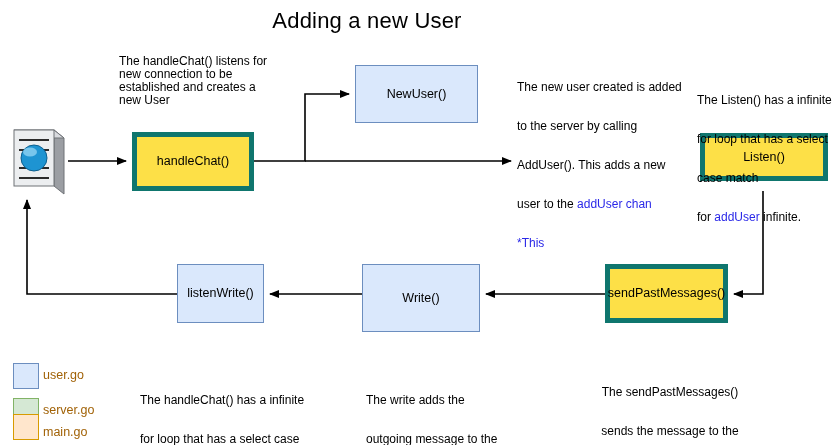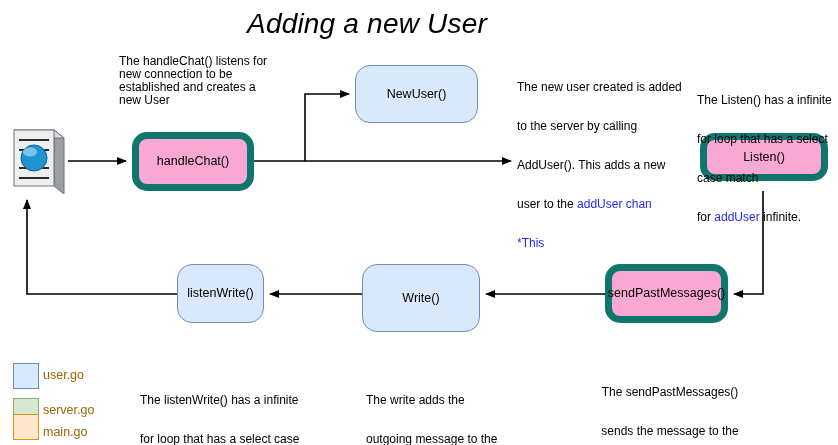--- a/index.html
+++ b/index.html
@@ -22,44 +22,42 @@
     width: 838px;
     height: 445px;
     pointer-events: none;
   }
   .title {
     position: absolute;
     left: 0;
     top: 8px;
     width: 734px;
     text-align: center;
-    font-size: 28px;
+    font-size: 22px;
     color: #000000;
     letter-spacing: 0.2px;
-    font-style: italic;
   }
   .node {
     position: absolute;
     box-sizing: border-box;
     display: flex;
     align-items: center;
     justify-content: center;
     font-size: 12.5px;
     color: #000000;
     text-align: center;
     line-height: 1.2;
-    border-radius: 15px;
   }
   .node.user {
     background: #dae8fc;
     border: 1px solid #6c8ebf;
   }
   .node.server {
-    background: #f9a8d4;
-    border: 7px solid #0f766e;
+    background: #fde047;
+    border: 5px solid #0f766e;
   }
   .note {
     position: absolute;
     font-size: 12px;
     line-height: 13px;
     color: #000000;
     white-space: pre-wrap;
   }
   .note.center { text-align: center; }
   .kw { color: #2a28e8; }
@@ -173,21 +171,21 @@
   </div>
 
   <div class="note" style="left:697px; top:68px; width:146px;">
     <div>The Listen() has a infinite</div>
     <div>for loop that has a select</div>
     <div>case match</div>
     <div><span>for </span><span class="kw">addUser</span><span> infinite.</span></div>
   </div>
 
   <div class="note" style="left:140px; top:368px; width:220px;">
-    <div>The listenWrite() has a infinite</div>
+    <div>The handleChat() has a infinite</div>
     <div>for loop that has a select case</div>
     
     
   </div>
 
   <div class="note" style="left:366px; top:368px; width:180px;">
     <div>The write adds the</div>
     <div>outgoing message to the</div>
     
     

